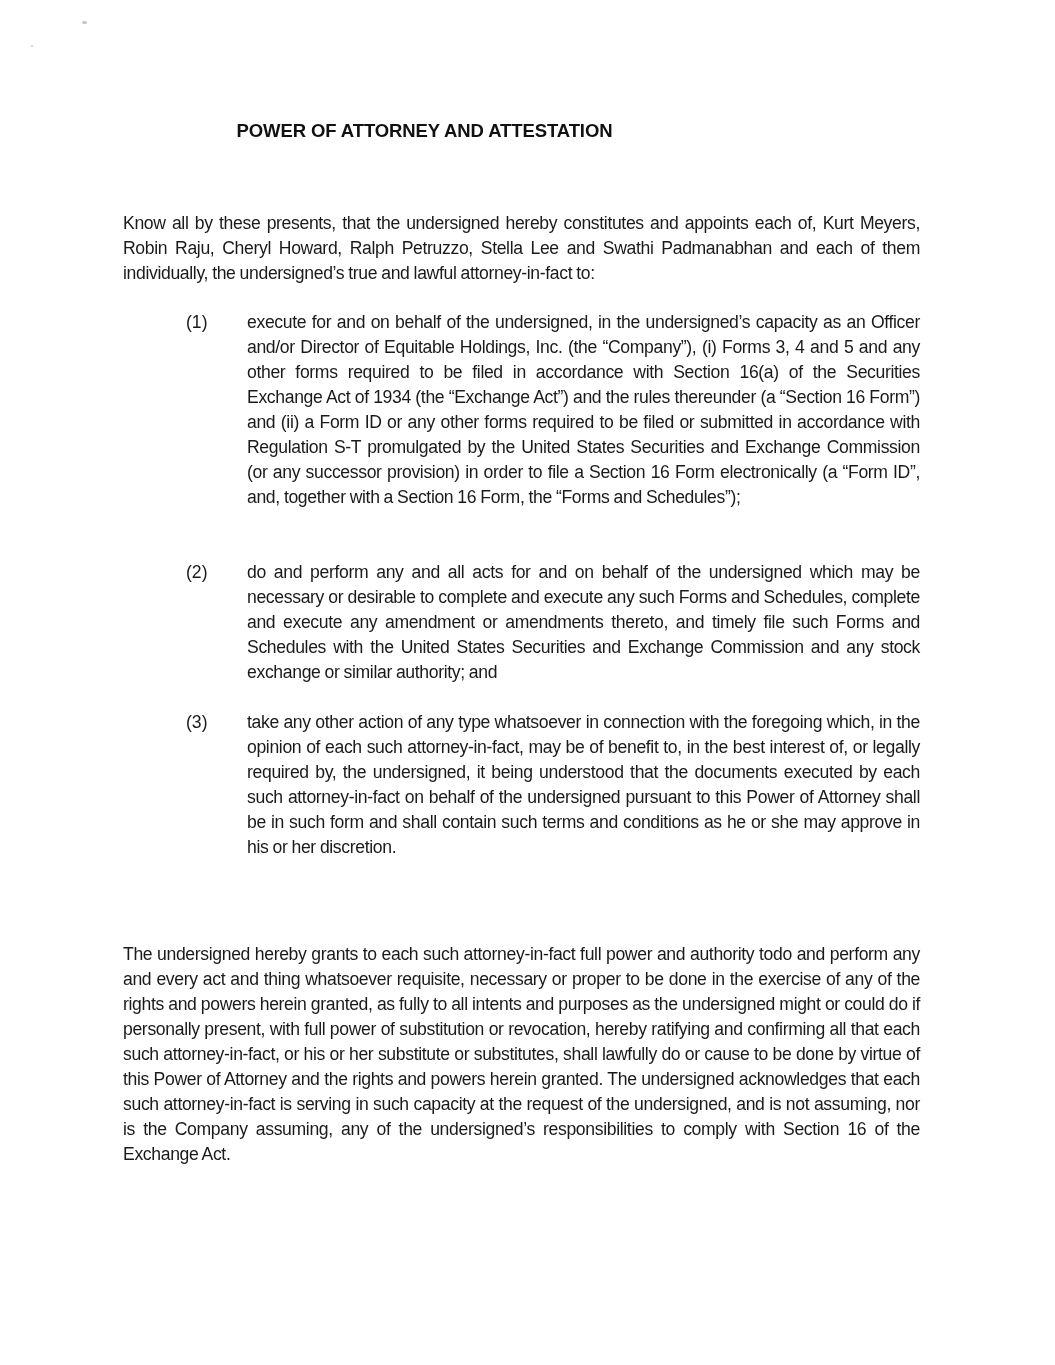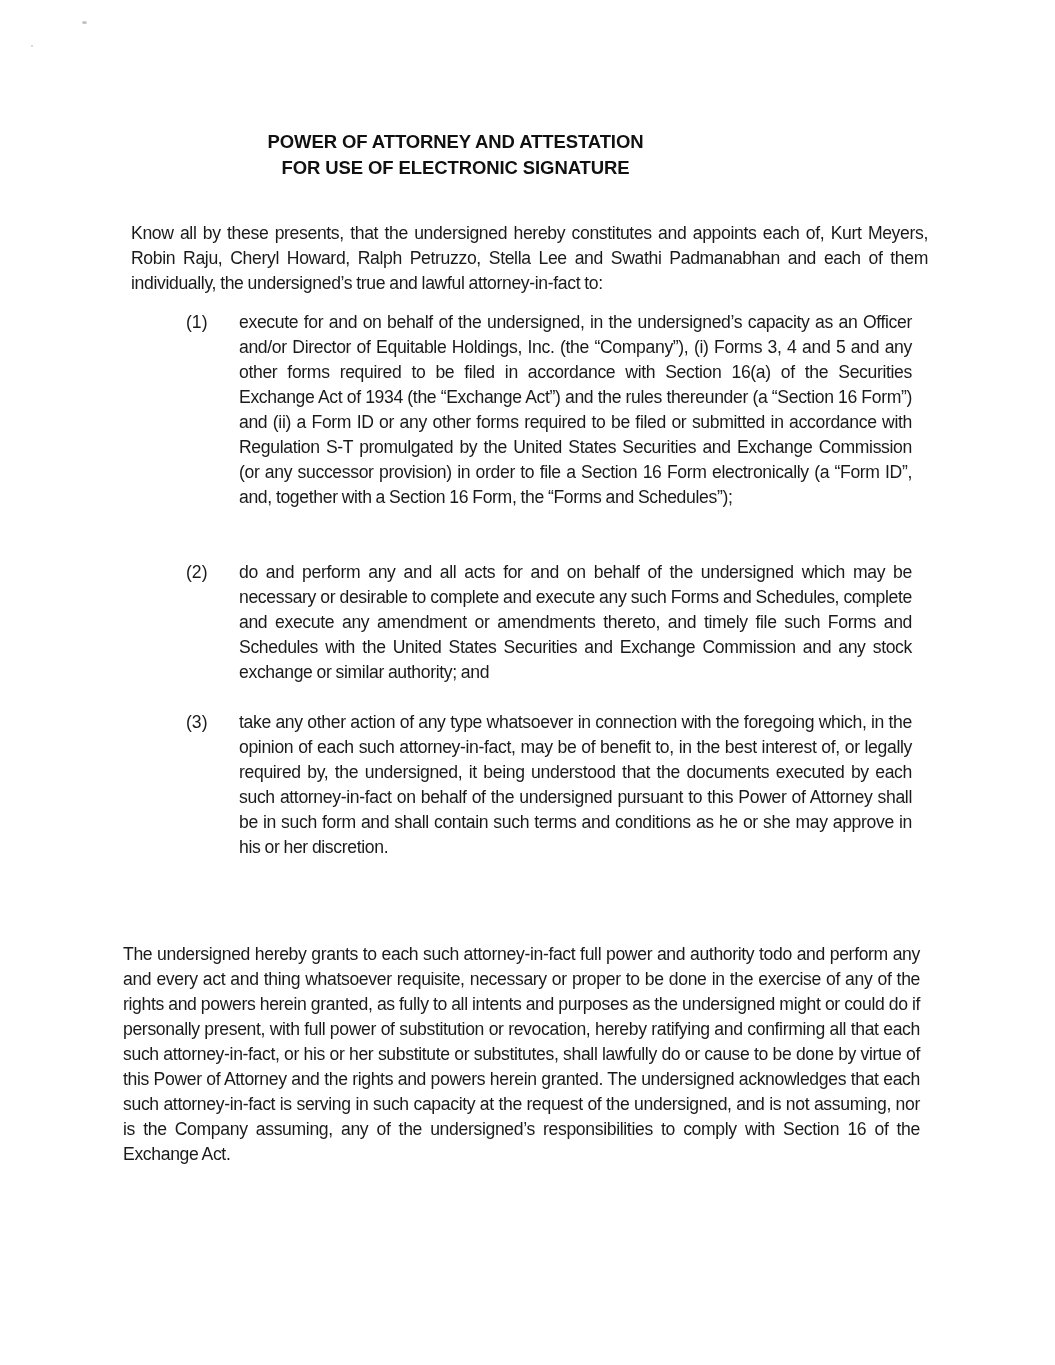--- a/index.html
+++ b/index.html
@@ -25,62 +25,61 @@
     position: absolute;
     background: #9a9a9a;
     border-radius: 50%;
   }
   .speck.s1 { left: 82px; top: 21px; width: 5px; height: 3px; opacity: 0.6; }
   .speck.s2 { left: 31px; top: 45px; width: 2px; height: 2px; opacity: 0.5; }
 
   .title {
     position: absolute;
     left: 0;
-    top: 129px;
+    top: 118px;
     width: 849px;
     text-align: center;
     font-weight: bold;
     font-size: 18.5px;
     line-height: 26px;
     letter-spacing: -0.1px;
     color: #111;
-    margin-left: 31px;
   }
   .title div { white-space: nowrap; }
 
   .para {
     position: absolute;
     left: 123px;
     width: 797px;
     font-size: 17.6px;
     line-height: 25px;
     text-align: justify;
     color: #1a1a1a;
     letter-spacing: -0.35px;
     word-spacing: -0.5px;
   }
-  .para.intro { top: 221px; margin-left: 8px; }
+  .para.intro { top: 211px; }
   .para.closing { top: 942px; }
 
   .item {
     position: absolute;
     left: 186px;
     width: 734px;
   }
   .item .num {
     position: absolute;
     left: 0;
     top: 0;
     font-size: 17.6px;
     line-height: 25px;
     color: #1a1a1a;
   }
   .item .text {
     position: absolute;
-    left: 53px;
+    left: 61px;
     width: 673px;
     font-size: 17.6px;
     line-height: 25px;
     text-align: justify;
     letter-spacing: -0.35px;
     word-spacing: -0.5px;
     color: #1a1a1a;
   }
   .item.i1 { top: 310px; }
   .item.i2 { top: 560px; }
@@ -88,21 +87,20 @@
 </style>
 </head>
 <body>
 
 <div class="page">
   <span class="speck s1"></span>
   <span class="speck s2"></span>
 
   <div class="title">
     <div>POWER OF ATTORNEY AND ATTESTATION</div>
-    <div>FOR USE OF ELECTRONIC SIGNATURE</div>
   </div>
 
   <div class="para intro">Know all by these presents, that the undersigned hereby constitutes and appoints each of, Kurt Meyers, Robin Raju, Cheryl Howard, Ralph Petruzzo, Stella Lee and Swathi Padmanabhan and each of them individually, the undersigned’s true and lawful attorney-in-fact to:</div>
 
   <div class="item i1">
     <span class="num">(1)</span>
     <div class="text">execute for and on behalf of the undersigned, in the undersigned’s capacity as an Officer and/or Director of Equitable Holdings, Inc. (the “Company”), (i) Forms 3, 4 and 5 and any other forms required to be filed in accordance with Section 16(a) of the Securities Exchange Act of 1934 (the “Exchange Act”) and the rules thereunder (a “Section 16 Form”) and (ii) a Form ID or any other forms required to be filed or submitted in accordance with Regulation S-T promulgated by the United States Securities and Exchange Commission (or any successor provision) in order to file a Section 16 Form electronically (a “Form ID”, and, together with a Section 16 Form, the “Forms and Schedules”);</div>
   </div>
 
   <div class="item i2">

